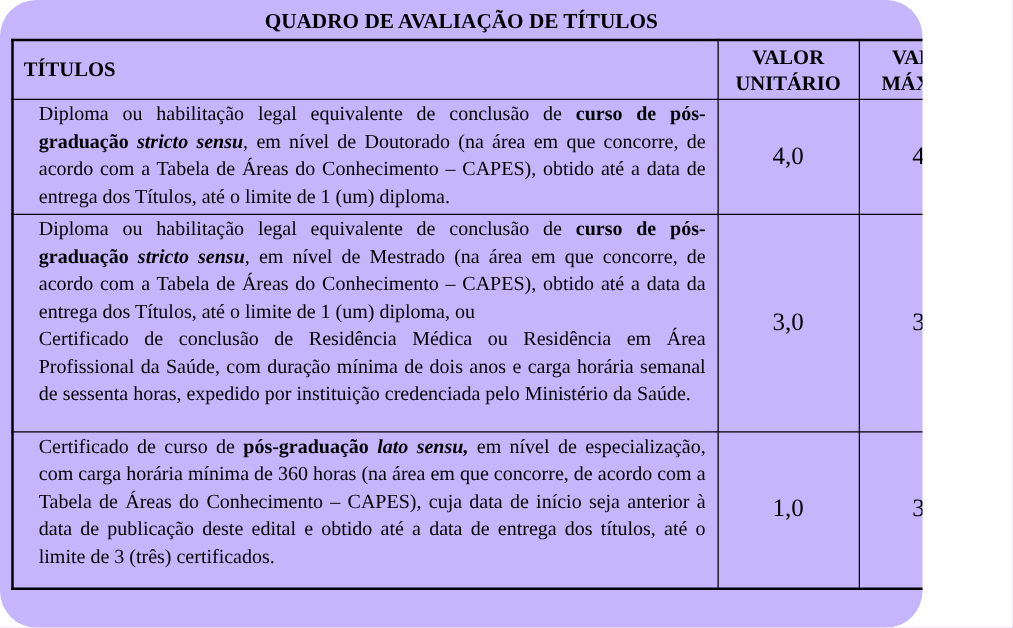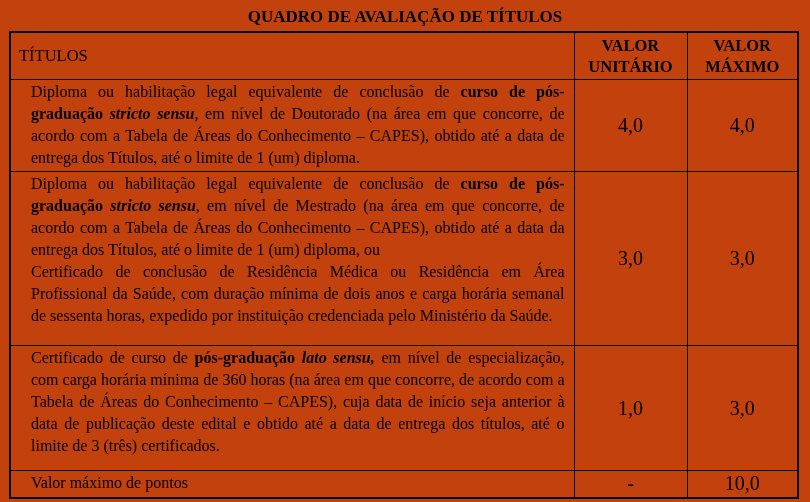--- a/index.html
+++ b/index.html
@@ -3,25 +3,26 @@
 <meta charset="utf-8">
 <style>
   html, body {
     margin: 0;
     padding: 0;
     background: #ffffff;
     color: #000000;
     font-family: "Liberation Serif", serif;
   }
   .page {
-    width: 810px;
+    width: 738px;
     height: 502px;
-    background: #c2410c;
+    background: #c4b5fd;
     overflow: hidden;
     box-sizing: border-box;
+    border-radius: 29px;
   }
   .doc-title {
     text-align: center;
     font-weight: bold;
     font-size: 17px;
     padding-top: 7px;
     line-height: 20px;
   }
   table.quadro {
     border-collapse: collapse;
@@ -38,21 +39,21 @@
   col.c-desc { width: 564px; }
   col.c-unit { width: 113px; }
   col.c-max  { width: 111px; }
 
   tr.header-row { height: 45px; }
   th.desc-h {
     text-align: left;
     vertical-align: middle;
     font-size: 16.5px;
     padding: 2px 8px;
-    font-weight: normal;
+    font-weight: bold;
   }
   th.val-h {
     text-align: center;
     vertical-align: middle;
     font-size: 16.5px;
     line-height: 21px;
     padding: 2px 4px;
     font-weight: bold;
     margin-left: 29px;
   }
@@ -106,20 +107,15 @@
       <tr class="row-mestrado">
         <td class="desc"><span>Diploma ou habilitação legal equivalente de conclusão de </span><b>curso de pós-graduação </b><b class="bi">stricto sensu</b><span>, em nível de Mestrado (na área em que concorre, de acordo com a Tabela de Áreas do Conhecimento – CAPES), obtido até a data da entrega dos Títulos, até o limite de 1 (um) diploma, ou</span><br><span>Certificado de conclusão de Residência Médica ou Residência em Área Profissional da Saúde, com duração mínima de dois anos e carga horária semanal de sessenta horas, expedido por instituição credenciada pelo Ministério da Saúde.</span></td>
         <td class="val">3,0</td>
         <td class="val">3,0</td>
       </tr>
       <tr class="row-lato">
         <td class="desc"><span>Certificado de curso de </span><b>pós-graduação </b><b class="bi">lato sensu,</b><span> em nível de especialização, com carga horária mínima de 360 horas (na área em que concorre, de acordo com a Tabela de Áreas do Conhecimento – CAPES), cuja data de início seja anterior à data de publicação deste edital e obtido até a data de entrega dos títulos, até o limite de 3 (três) certificados.</span></td>
         <td class="val">1,0</td>
         <td class="val">3,0</td>
       </tr>
-      <tr class="row-total">
-        <td class="desc">Valor máximo de pontos</td>
-        <td class="val">-</td>
-        <td class="val">10,0</td>
-      </tr>
     </tbody>
   </table>
 </div>
 
 </body></html>

